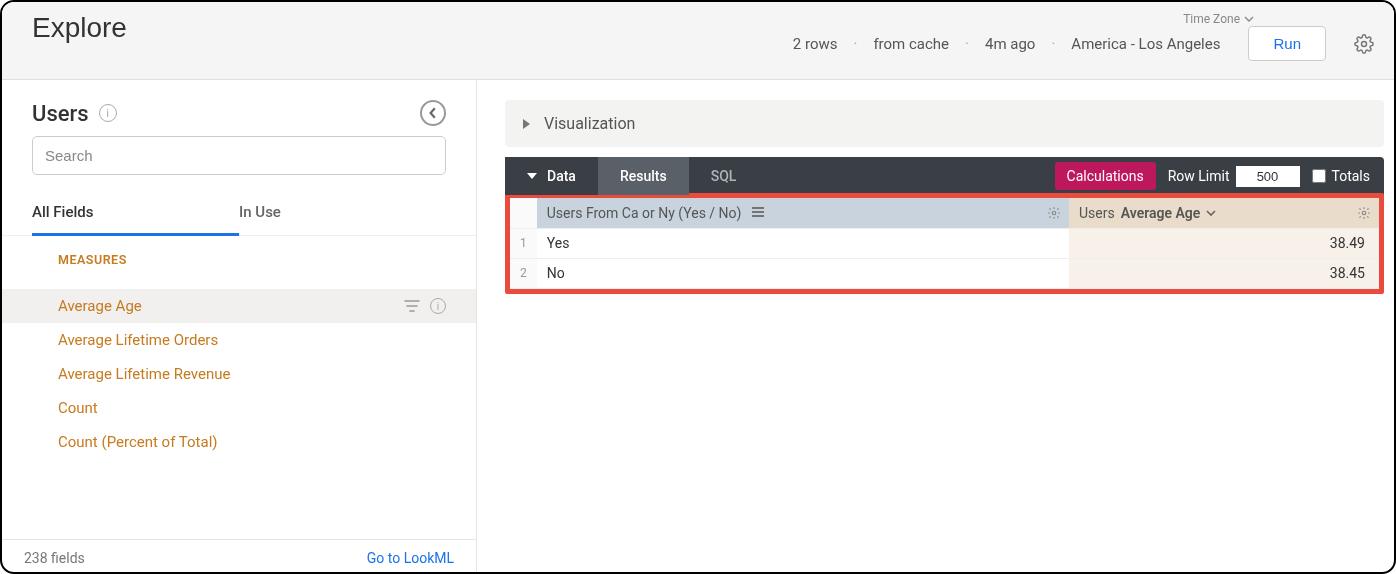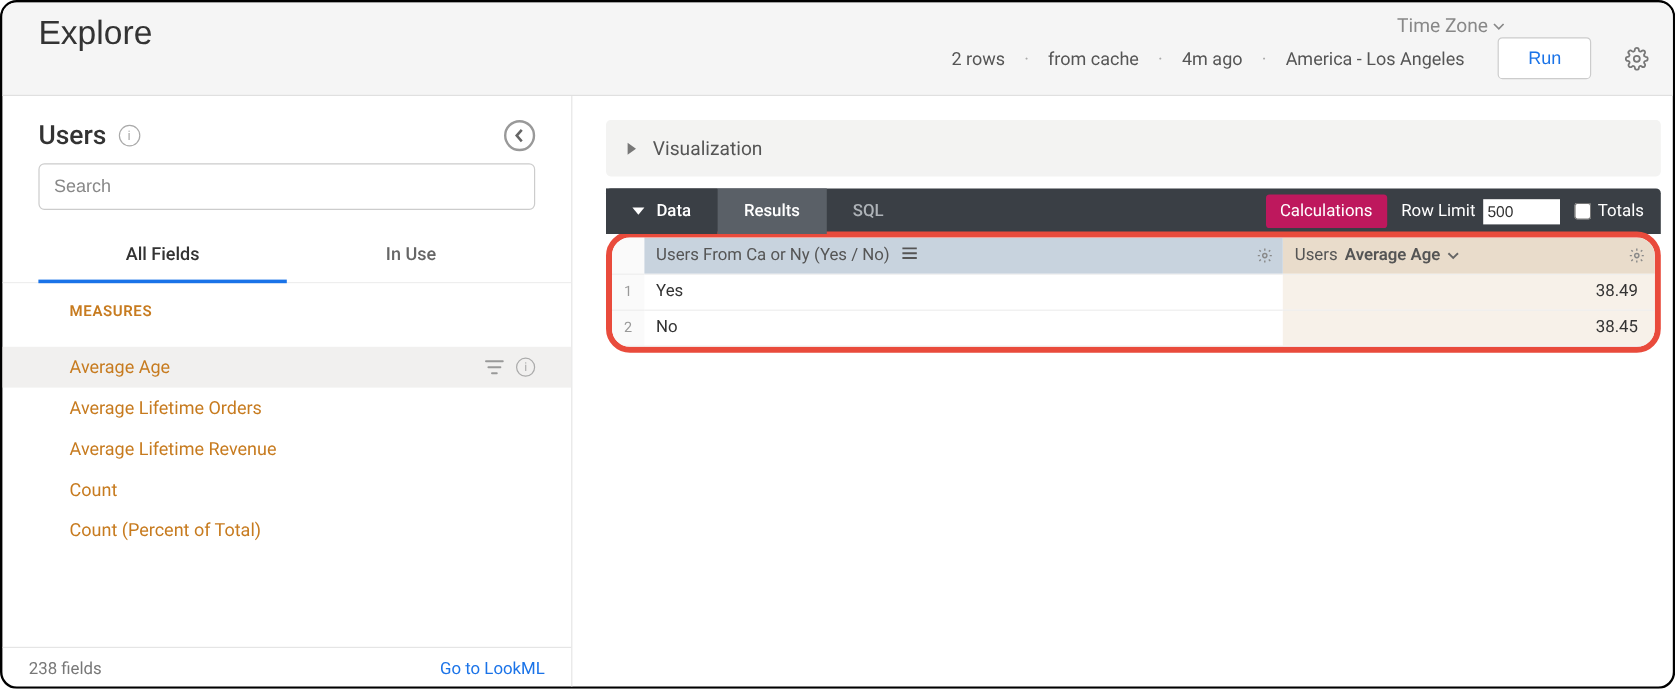--- a/index.html
+++ b/index.html
@@ -28,21 +28,21 @@
     border-bottom: 1px solid #e0e0e0;
     height: 78px;
   }
   .header-title {
     font-size: 28px;
     font-weight: 400;
     color: #333;
     font-family: "Google Sans", Arial, sans-serif;
   }
   .timezone-row {
-    font-size: 16px;
+    font-size: 12px;
     color: #888;
     display: flex;
     align-items: center;
     gap: 4px;
     margin-right: 120px;
   }
   .status-row {
     display: flex;
     align-items: center;
     gap: 14px;
@@ -132,21 +132,21 @@
     color: #555;
   }
   .search-input::placeholder { color: #888; }
   .tabs {
     display: flex;
     padding: 0 30px;
     border-bottom: 1px solid #eee;
   }
   .tab {
     flex: 1;
-    text-align: center;
+    text-align: left;
     padding: 14px 0;
     font-size: 15px;
     font-weight: 500;
     color: #666;
     cursor: pointer;
     position: relative;
   }
   .tab.active {
     color: #333;
   }
@@ -247,27 +247,28 @@
     cursor: pointer;
   }
   .row-limit-wrap { display: flex; align-items: center; gap: 6px; font-size: 14px; }
   .row-limit-input {
     width: 64px;
     padding: 3px 4px;
     font-size: 13px;
     border: none;
     background: #fff;
     color: #333;
+    text-align: center;
   }
   .totals-wrap { display: flex; align-items: center; gap: 6px; font-size: 14px; }
   .totals-wrap input { width: 14px; height: 14px; }
   
   .results-frame {
     border: 5px solid #e94b3c;
-    border-radius: 20px;
+    border-radius: 2px;
     margin-top: -2px;
     overflow: hidden;
   }
   .results-table {
     width: 100%;
     border-collapse: collapse;
   }
   .results-table th, .results-table td {
     text-align: left;
     font-size: 14px;

